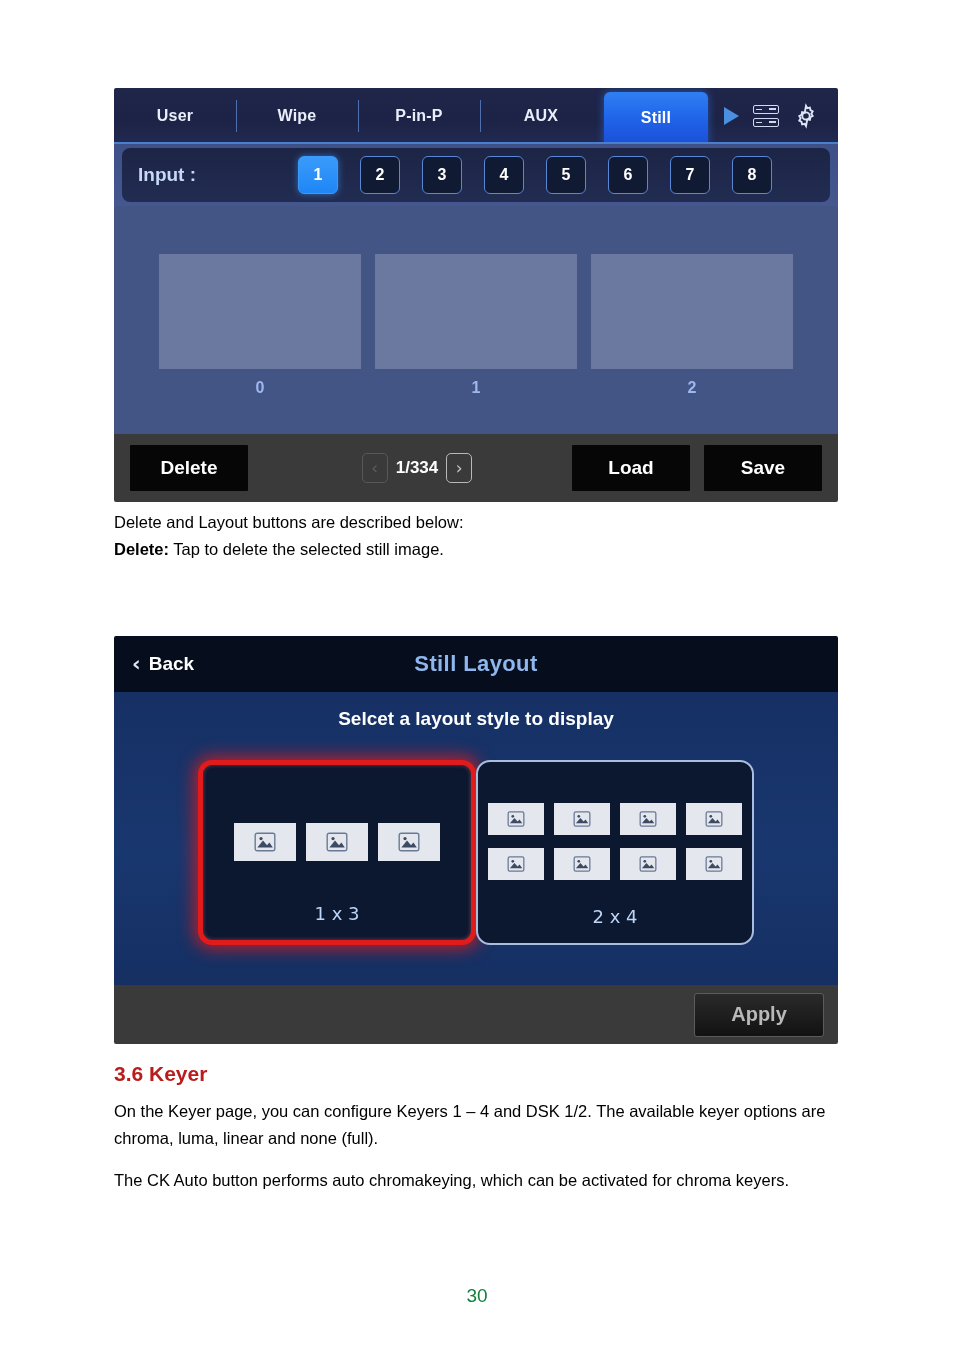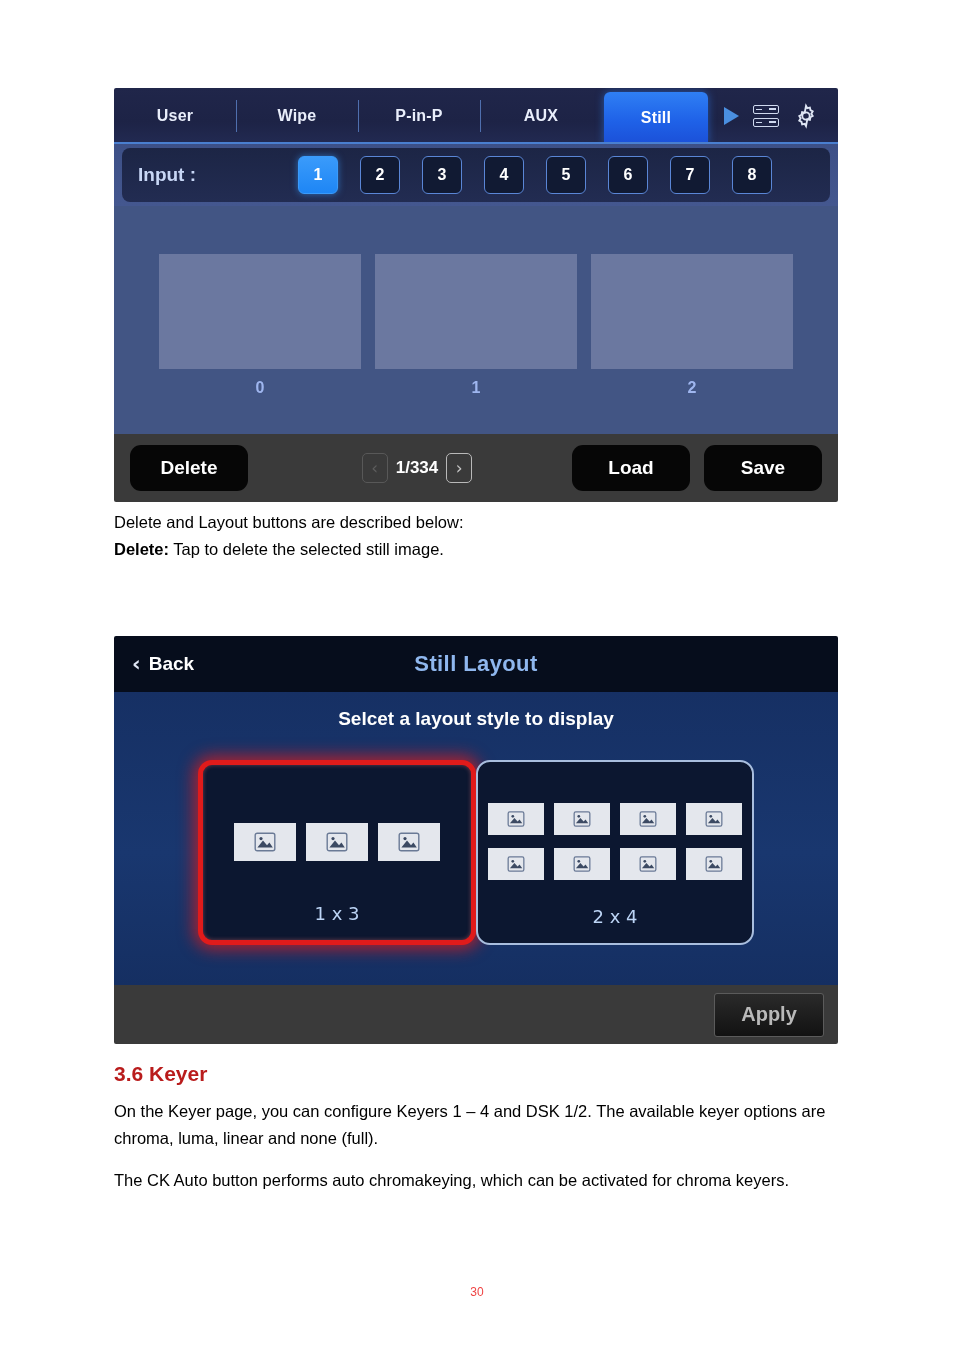--- a/index.html
+++ b/index.html
@@ -185,21 +185,21 @@
     gap: 0;
   }
   .fbtn {
     height: 46px;
     background: #060606;
     color: #ffffff;
     font-size: 19px;
     font-weight: bold;
     border: none;
     display: flex; align-items: center; justify-content: center;
-    border-radius: 11px;
+    border-radius: 1px;
   }
   #delete-button { width: 118px; margin-right: 14px; }
   #layout-button { width: 118px; }
   .pager {
     flex: 1 1 auto;
     display: flex;
     align-items: center;
     justify-content: center;
     gap: 8px;
   }
@@ -310,21 +310,21 @@
 
   .lay-footer {
     height: 59px;
     background: #3a3a3a;
     display: flex;
     align-items: center;
     justify-content: flex-end;
     padding-right: 14px;
   }
   #apply-button {
-    width: 110px; height: 44px;
+    width: 130px; height: 44px;
     background: linear-gradient(180deg, #2a2a2a 0%, #121212 100%);
     border: 1px solid #5b5b5b;
     border-radius: 3px;
     color: #b9b9b9;
     font-size: 20px;
     font-weight: bold;
     display: flex; align-items: center; justify-content: center;
   }
 
   
@@ -333,22 +333,22 @@
     left: 114px;
     font-size: 21px;
     font-weight: bold;
     color: #b91c1c;
   }
 
   .page-number {
     position: absolute;
     left: 0; right: 0;
     text-align: center;
-    font-size: 12px;
-    color: #ef4444;
+    font-size: 19px;
+    color: #15803d;
   }
 </style>
 </head>
 <body>
 
 <div class="page">
 
   <div class="ui-panel" id="still-panel">
 
     <div class="tabbar">

